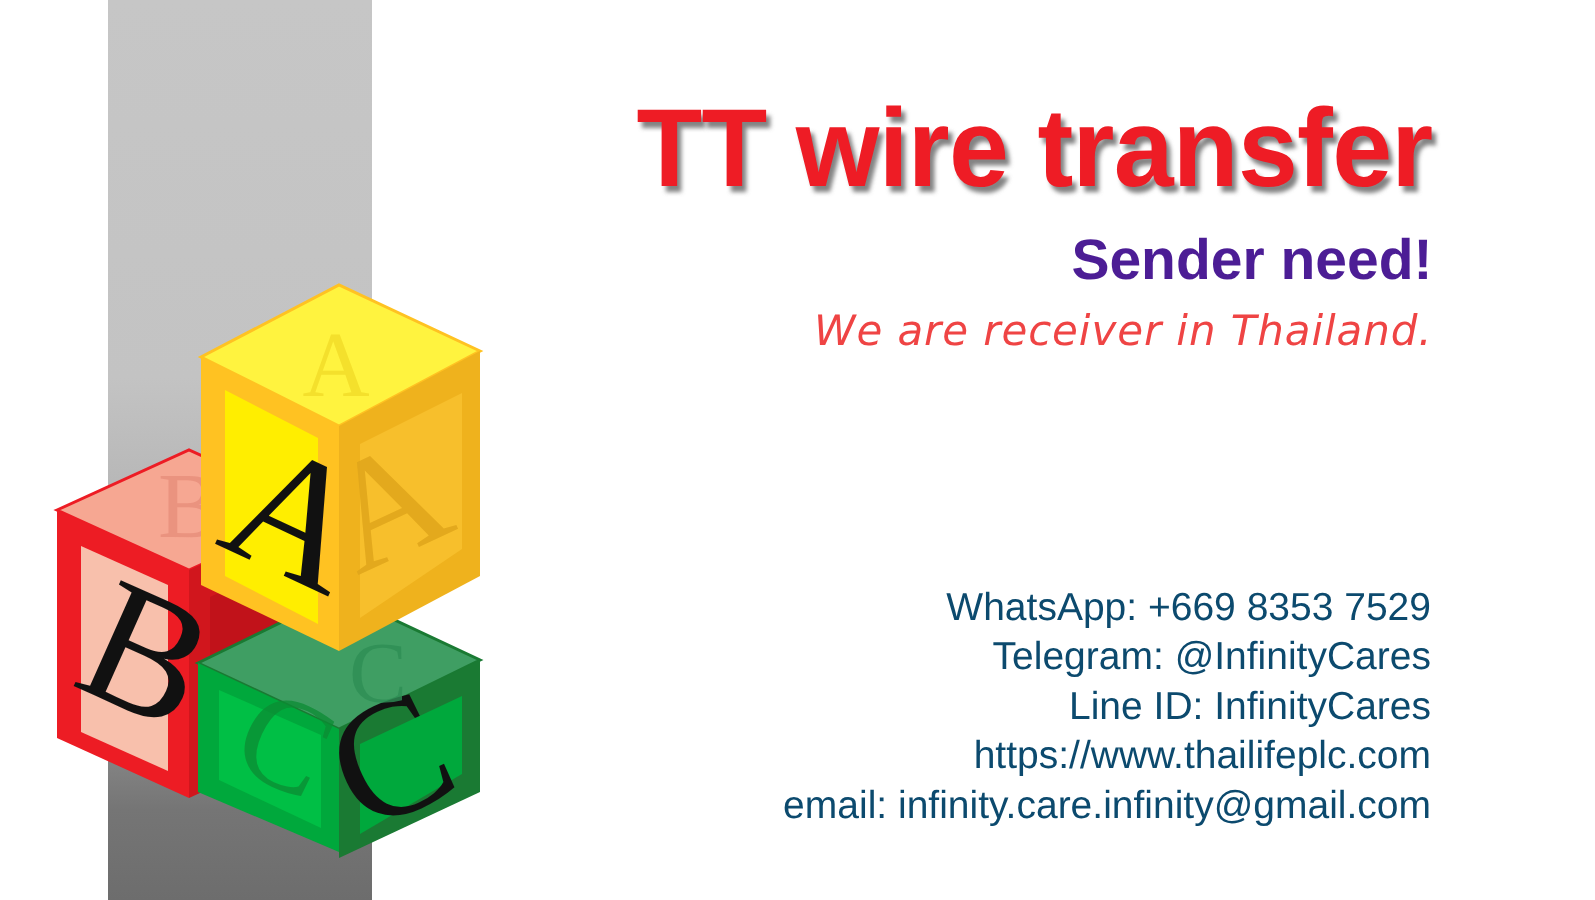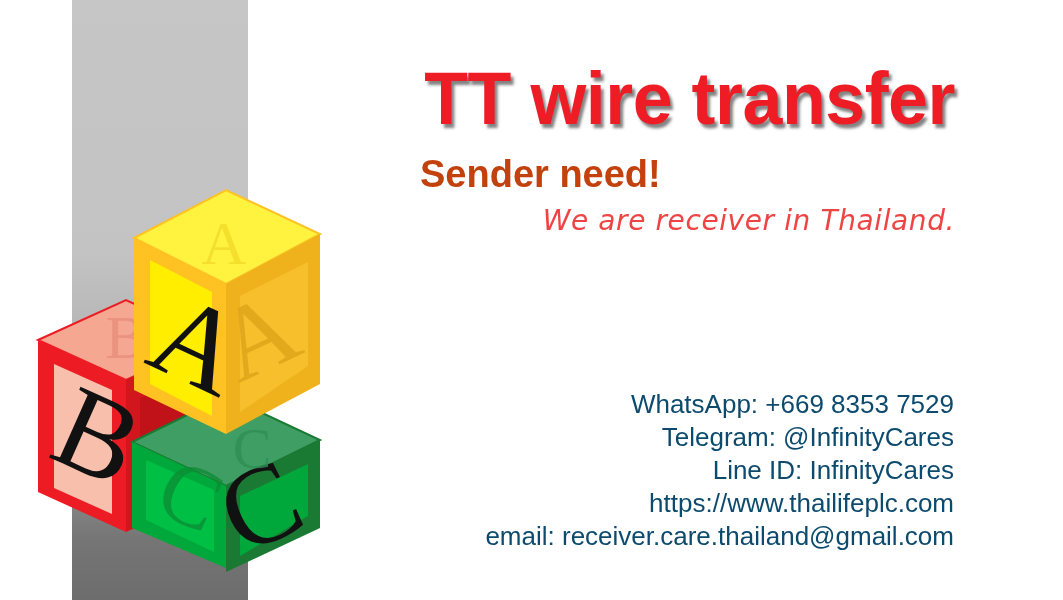--- a/index.html
+++ b/index.html
@@ -52,25 +52,26 @@
     text-shadow: 3px 4px 3px rgba(90,90,90,0.75);
     white-space: nowrap;
     transform: scaleX(0.97);
     transform-origin: right center;
   }
   .subhead {
     position: absolute;
     left: 420px;
     top: 152px;
     width: 535px;
+    text-align: right;
     font-family: "Liberation Sans", sans-serif;
     font-weight: bold;
     font-size: 38px;
     line-height: 44px;
-    color: #c2410c;
+    color: #4c1d95;
     white-space: nowrap;
   }
   .tagline {
     position: absolute;
     left: 420px;
     top: 203px;
     width: 535px;
     text-align: right;
     font-family: "DejaVu Sans", sans-serif;
     font-style: italic;
@@ -169,16 +170,16 @@
 
   <div class="subhead">Sender need!</div>
 
   <div class="tagline">We are receiver in Thailand.</div>
 
   <div class="contact">
     <span class="line">WhatsApp: +669 8353 7529</span>
     <span class="line">Telegram: @InfinityCares</span>
     <span class="line">Line ID: InfinityCares</span>
     <span class="line">https://www.thailifeplc.com</span>
-    <span class="line">email: receiver.care.thailand@gmail.com</span>
+    <span class="line">email: infinity.care.infinity@gmail.com</span>
   </div>
 
 </div>
 
 </body></html>

